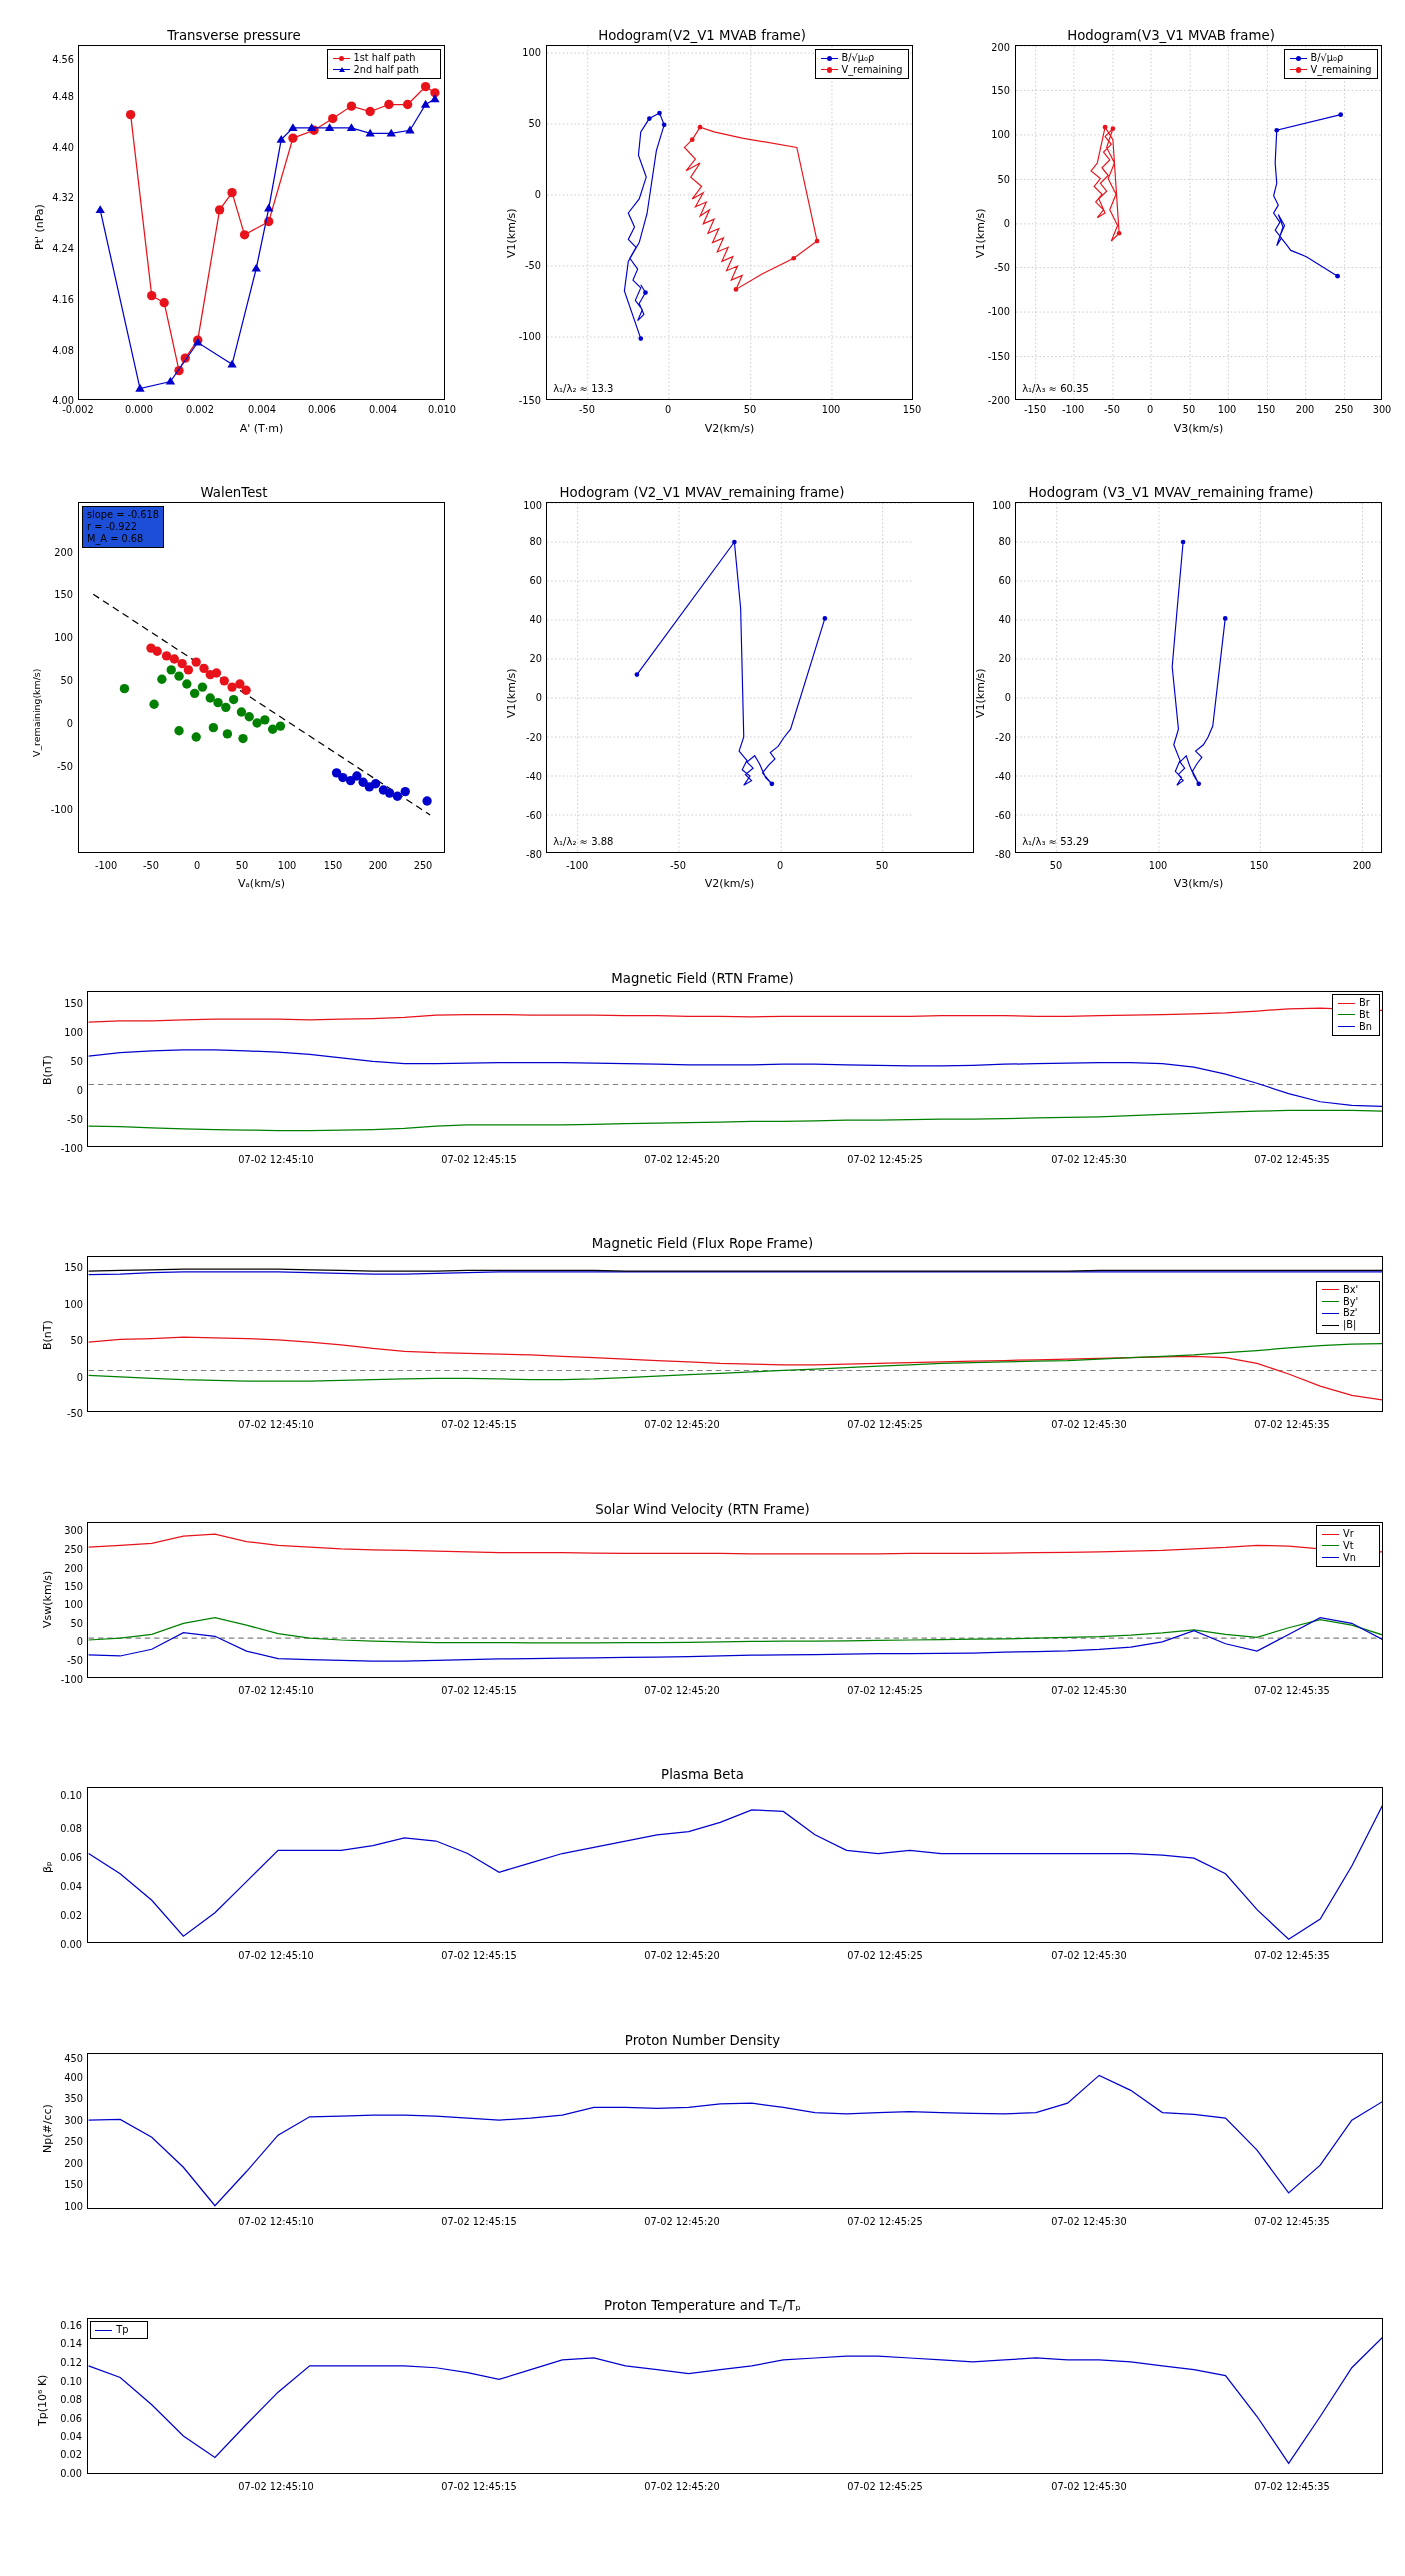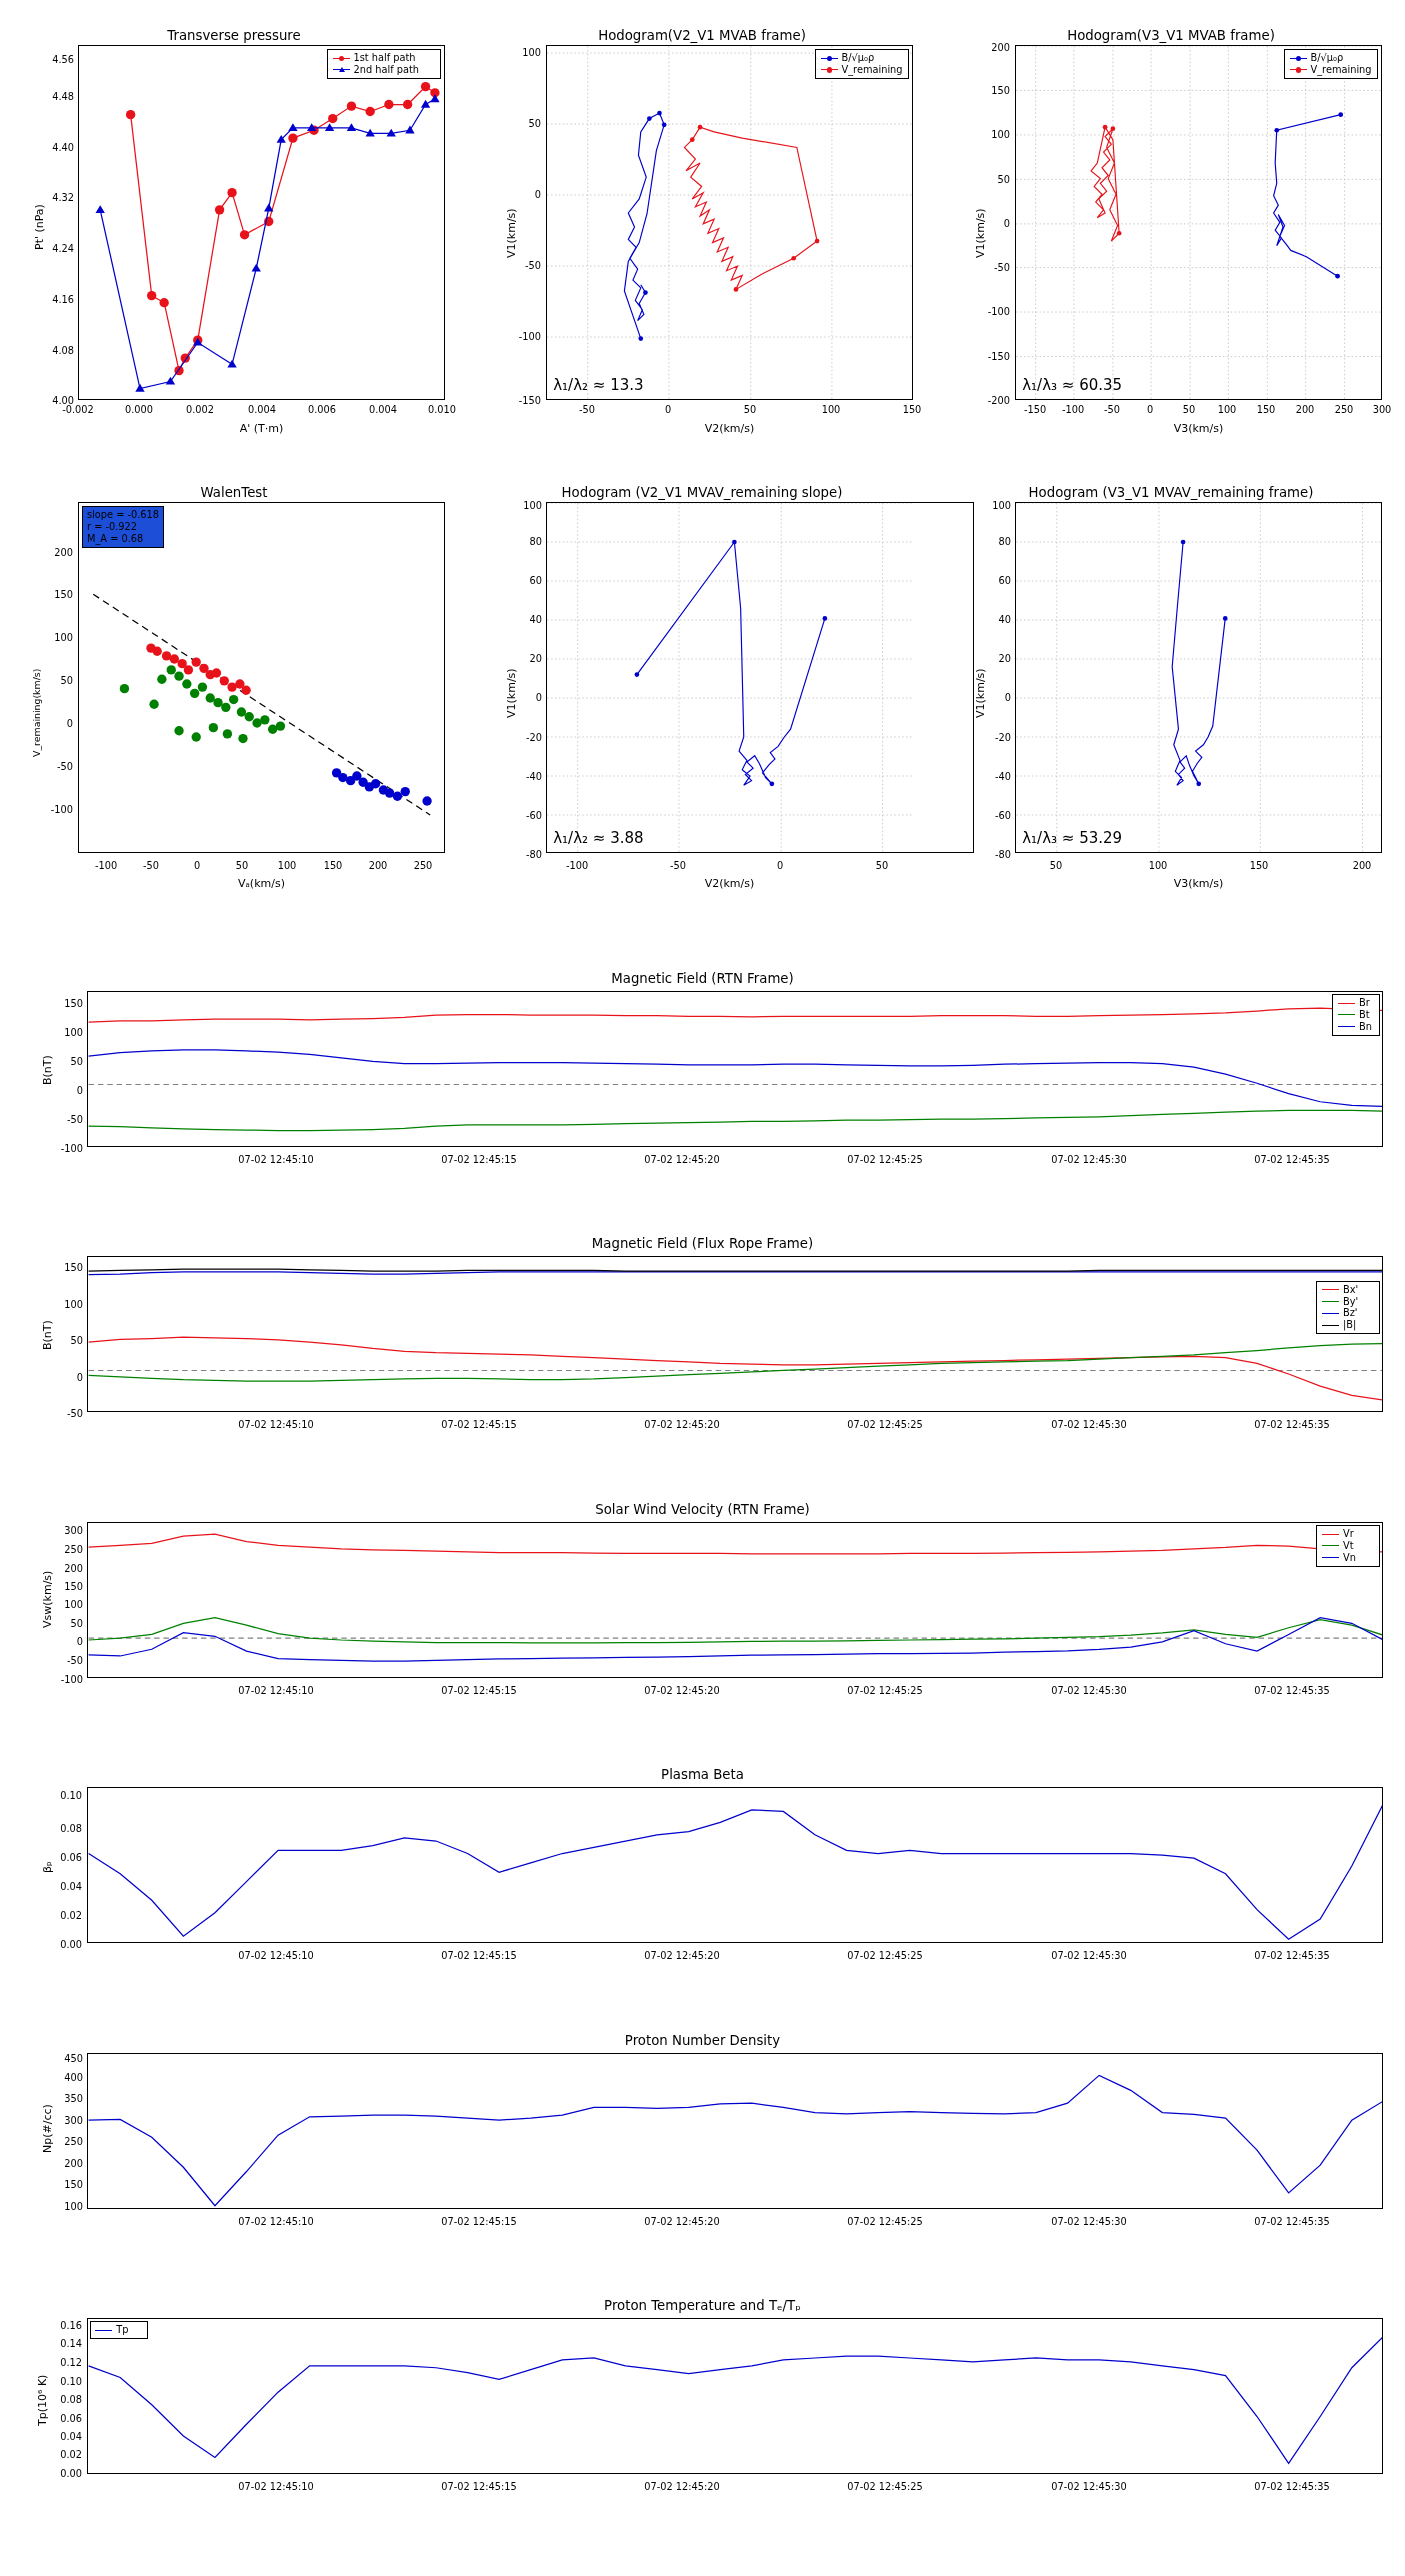--- a/index.html
+++ b/index.html
@@ -14,21 +14,21 @@
   .xlab{position:absolute;font-size:11px;text-align:center;white-space:nowrap;}
   .tick{position:absolute;font-size:9.8px;white-space:nowrap;color:#000;}
   .tickx{transform:translateX(-50%);}
   .ticky{transform:translateY(-50%);text-align:right;}
   svg{position:absolute;left:0;top:0;overflow:visible;}
   .legend{position:absolute;border:0.8px solid #000;background:#fff;font-size:9.8px;padding:2.3px 4.7px;box-sizing:border-box;}
   .legend .row{display:flex;align-items:center;gap:3.9px;line-height:11.7px;white-space:nowrap;}
   .legend .swatch{display:inline-block;width:17px;height:0;border-top:1.6px solid #000;position:relative;}
   .legend .mk{position:absolute;left:6.2px;top:-3.1px;width:5.5px;height:5.5px;border-radius:50%;}
   .legend .mkt{position:absolute;left:6.2px;top:-3.1px;width:0;height:0;border-left:3.1px solid transparent;border-right:3.1px solid transparent;}
-  .annot{position:absolute;font-size:15px;}
+  .annot{position:absolute;font-size:10px;}
   .boxannot{position:absolute;border:0.8px solid #000;background:#1d4ed8;font-size:9.8px;padding:2.3px 3.9px;line-height:11.7px;}
   .dashzero{stroke:#808080;stroke-width:1.4;stroke-dasharray:7 5;fill:none;}
 </style>
 </head>
 <body>
 
 <div class="page">
 
   <div class="panel" style="left:0;top:0;width:468px;height:453px;">
     <div class="title" style="top:28px;left:0;width:468px;">Transverse pressure</div>
@@ -337,21 +337,21 @@
     <div class="tick tickx" style="left:151px;top:392px;">-50</div>
     <div class="tick tickx" style="left:197px;top:392px;">0</div>
     <div class="tick tickx" style="left:242px;top:392px;">50</div>
     <div class="tick tickx" style="left:287px;top:392px;">100</div>
     <div class="tick tickx" style="left:333px;top:392px;">150</div>
     <div class="tick tickx" style="left:378px;top:392px;">200</div>
     <div class="tick tickx" style="left:423px;top:392px;">250</div>
   </div>
 
   <div class="panel" style="left:468px;top:468px;width:468px;height:445px;">
-    <div class="title" style="top:17px;left:0;width:468px;">Hodogram (V2_V1 MVAV_remaining slope)</div>
+    <div class="title" style="top:17px;left:0;width:468px;">Hodogram (V2_V1 MVAV_remaining frame)</div>
     <div class="plotbox" style="left:78px;top:34px;width:428px;height:351px;">
       <svg width="367" height="351" viewBox="0 0 470 450">
         <g stroke="#bfbfbf" stroke-width="1" stroke-dasharray="2 3">
           <line x1="39" y1="0" x2="39" y2="450"></line>
             <line x1="169" y1="0" x2="169" y2="450"></line>
           <line x1="300" y1="0" x2="300" y2="450"></line>
             <line x1="430" y1="0" x2="430" y2="450"></line>
           <line x1="0" y1="0" x2="470" y2="0"></line>
             <line x1="0" y1="50" x2="470" y2="50"></line>
             <line x1="0" y1="100" x2="470" y2="100"></line>

